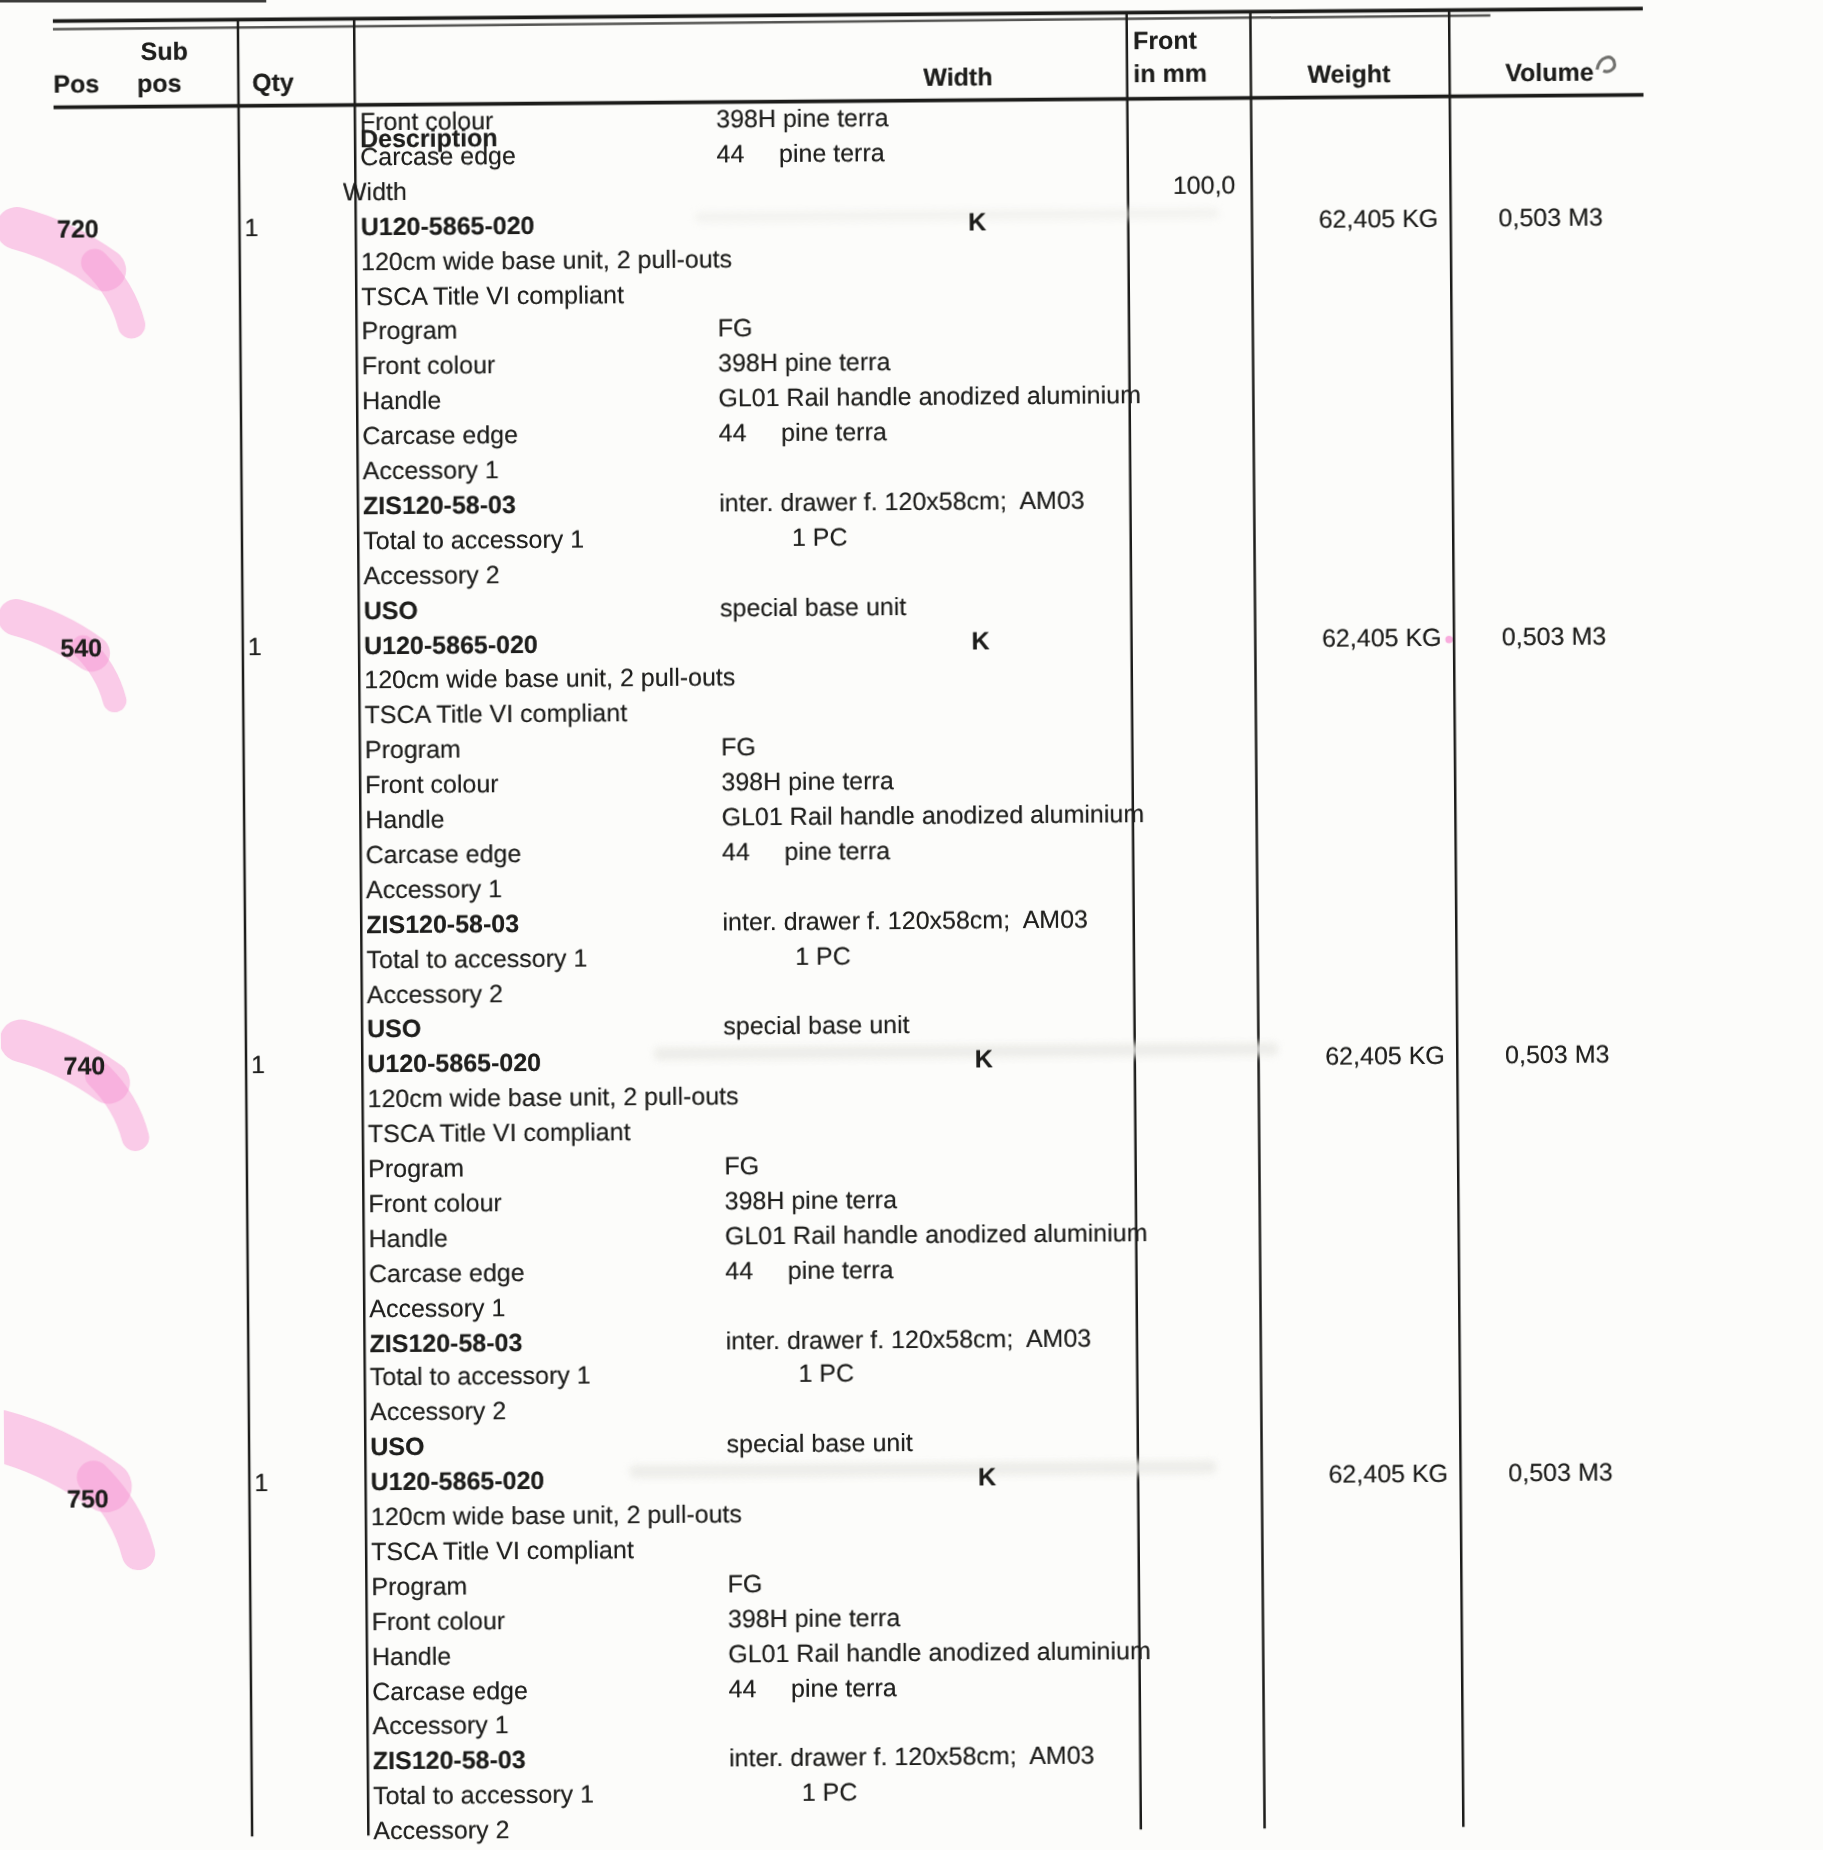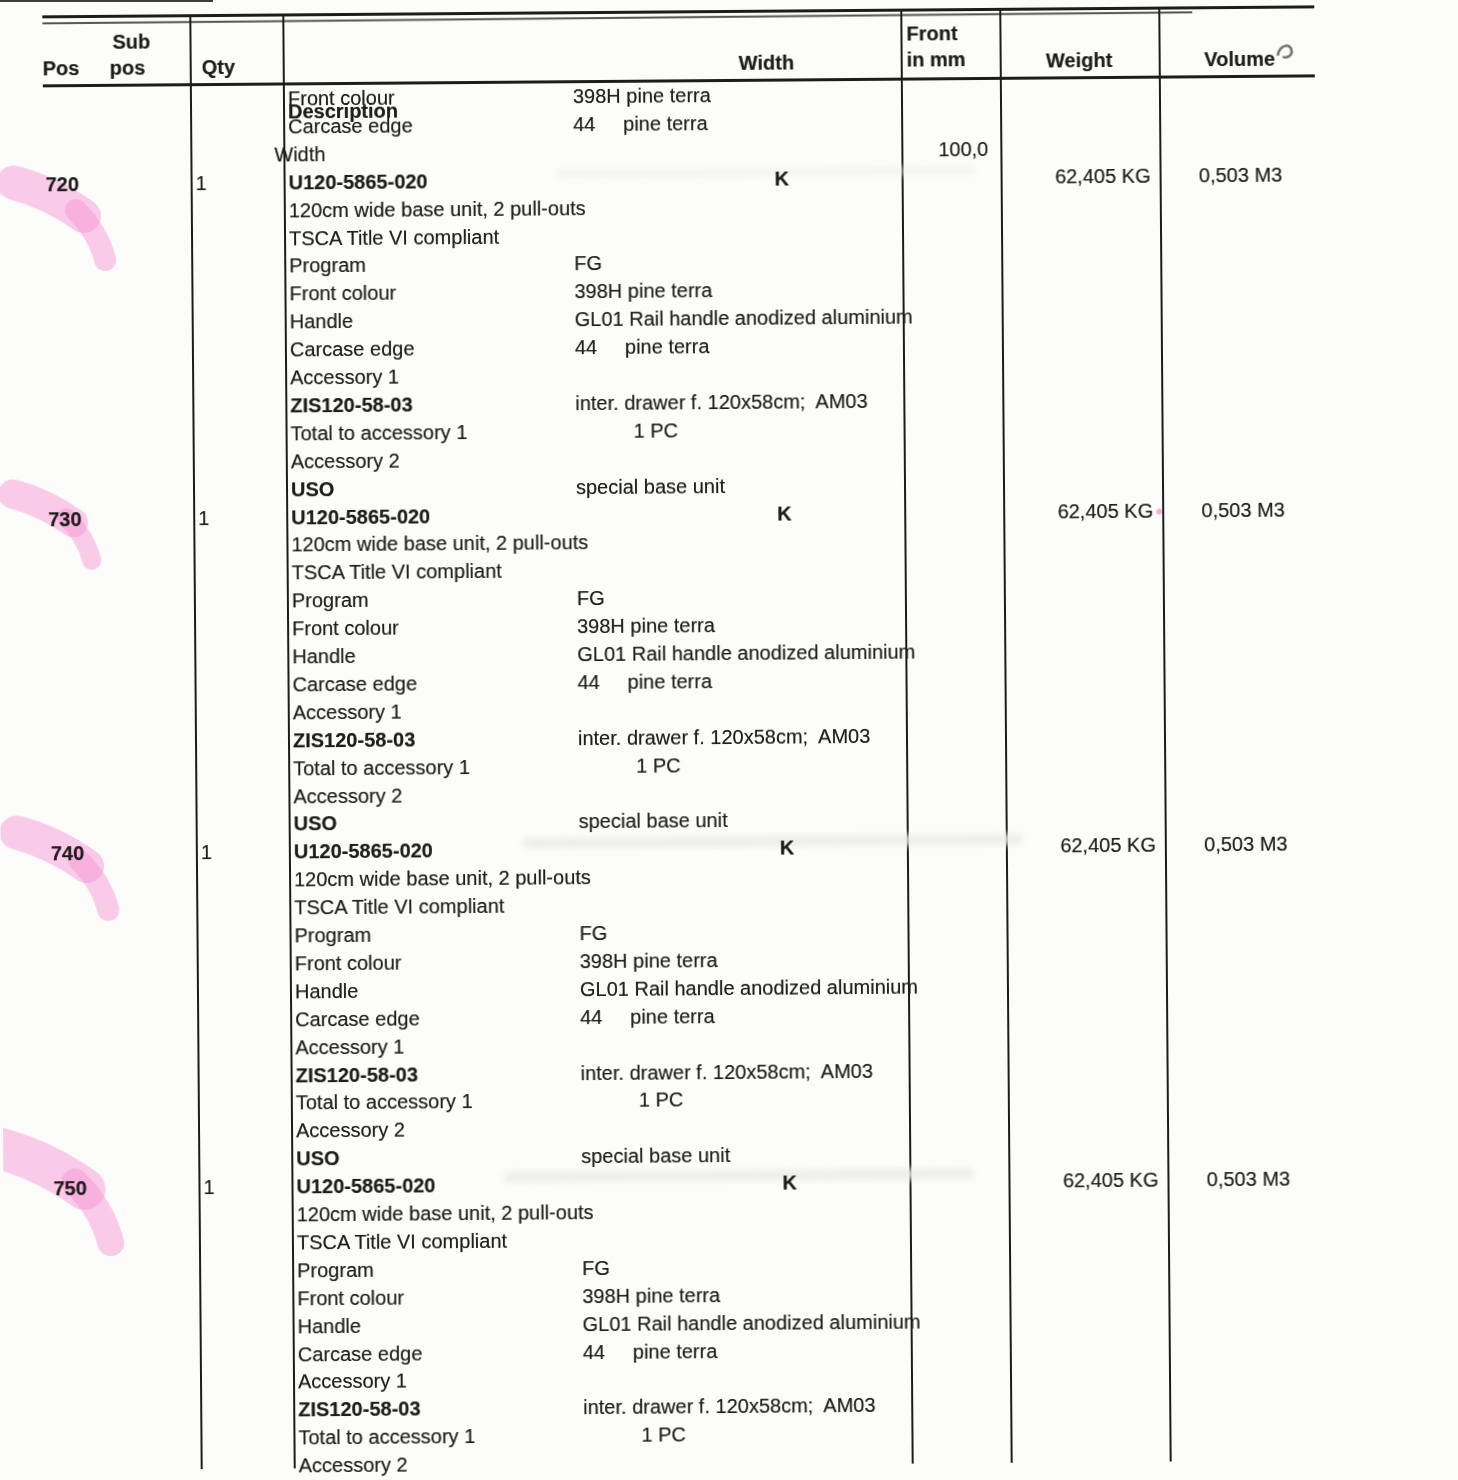--- a/index.html
+++ b/index.html
@@ -139,21 +139,21 @@
           <div class="cell " style="left: 636px;">1 PC</div>
         </div>
         <div class="row" style="top: 444.7px;">
           <div class="cell " style="left: 293px;">Accessory 2</div>
         </div>
         <div class="row" style="top: 472.6px;">
           <div class="cell b" style="left: 293px;">USO</div>
           <div class="cell " style="left: 578px;">special base unit</div>
         </div>
         <div class="row" style="top: 500.5px;">
-          <div class="cell b" style="left: 50px;">730</div>
+          <div class="cell b" style="left: 50px;">540</div>
           <div class="cell " style="left: 200px;">1</div>
           <div class="cell b" style="left: 293px;">U120-5865-020</div>
           <div class="cell b" style="left: 779px;">K</div>
           <div class="cell  right" style="left: 1003px; width: 152px;">62,405 KG</div>
           <div class="cell  center" style="left: 1163px; width: 164px;">0,503 M3</div>
         </div>
         <div class="row" style="top: 528.4px;">
           <div class="cell " style="left: 293px;">120cm wide base unit, 2 pull-outs</div>
         </div>
         <div class="row" style="top: 556.3px;">
@@ -235,21 +235,21 @@
           <div class="cell " style="left: 636px;">1 PC</div>
         </div>
         <div class="row" style="top: 1114.3px;">
           <div class="cell " style="left: 293px;">Accessory 2</div>
         </div>
         <div class="row" style="top: 1142.2px;">
           <div class="cell b" style="left: 293px;">USO</div>
           <div class="cell " style="left: 578px;">special base unit</div>
         </div>
         <div class="row" style="top: 1170.1px;">
-          <div class="cell b" style="left: 50px;">750</div>
+          <div class="cell b" style="left: 50px; margin-top: 12px;">750</div>
           <div class="cell " style="left: 200px;">1</div>
           <div class="cell b" style="left: 293px;">U120-5865-020</div>
           <div class="cell b" style="left: 779px;">K</div>
           <div class="cell  right" style="left: 1003px; width: 152px;">62,405 KG</div>
           <div class="cell  center" style="left: 1163px; width: 164px;">0,503 M3</div>
         </div>
         <div class="row" style="top: 1198px;">
           <div class="cell " style="left: 293px;">120cm wide base unit, 2 pull-outs</div>
         </div>
         <div class="row" style="top: 1225.9px;">

